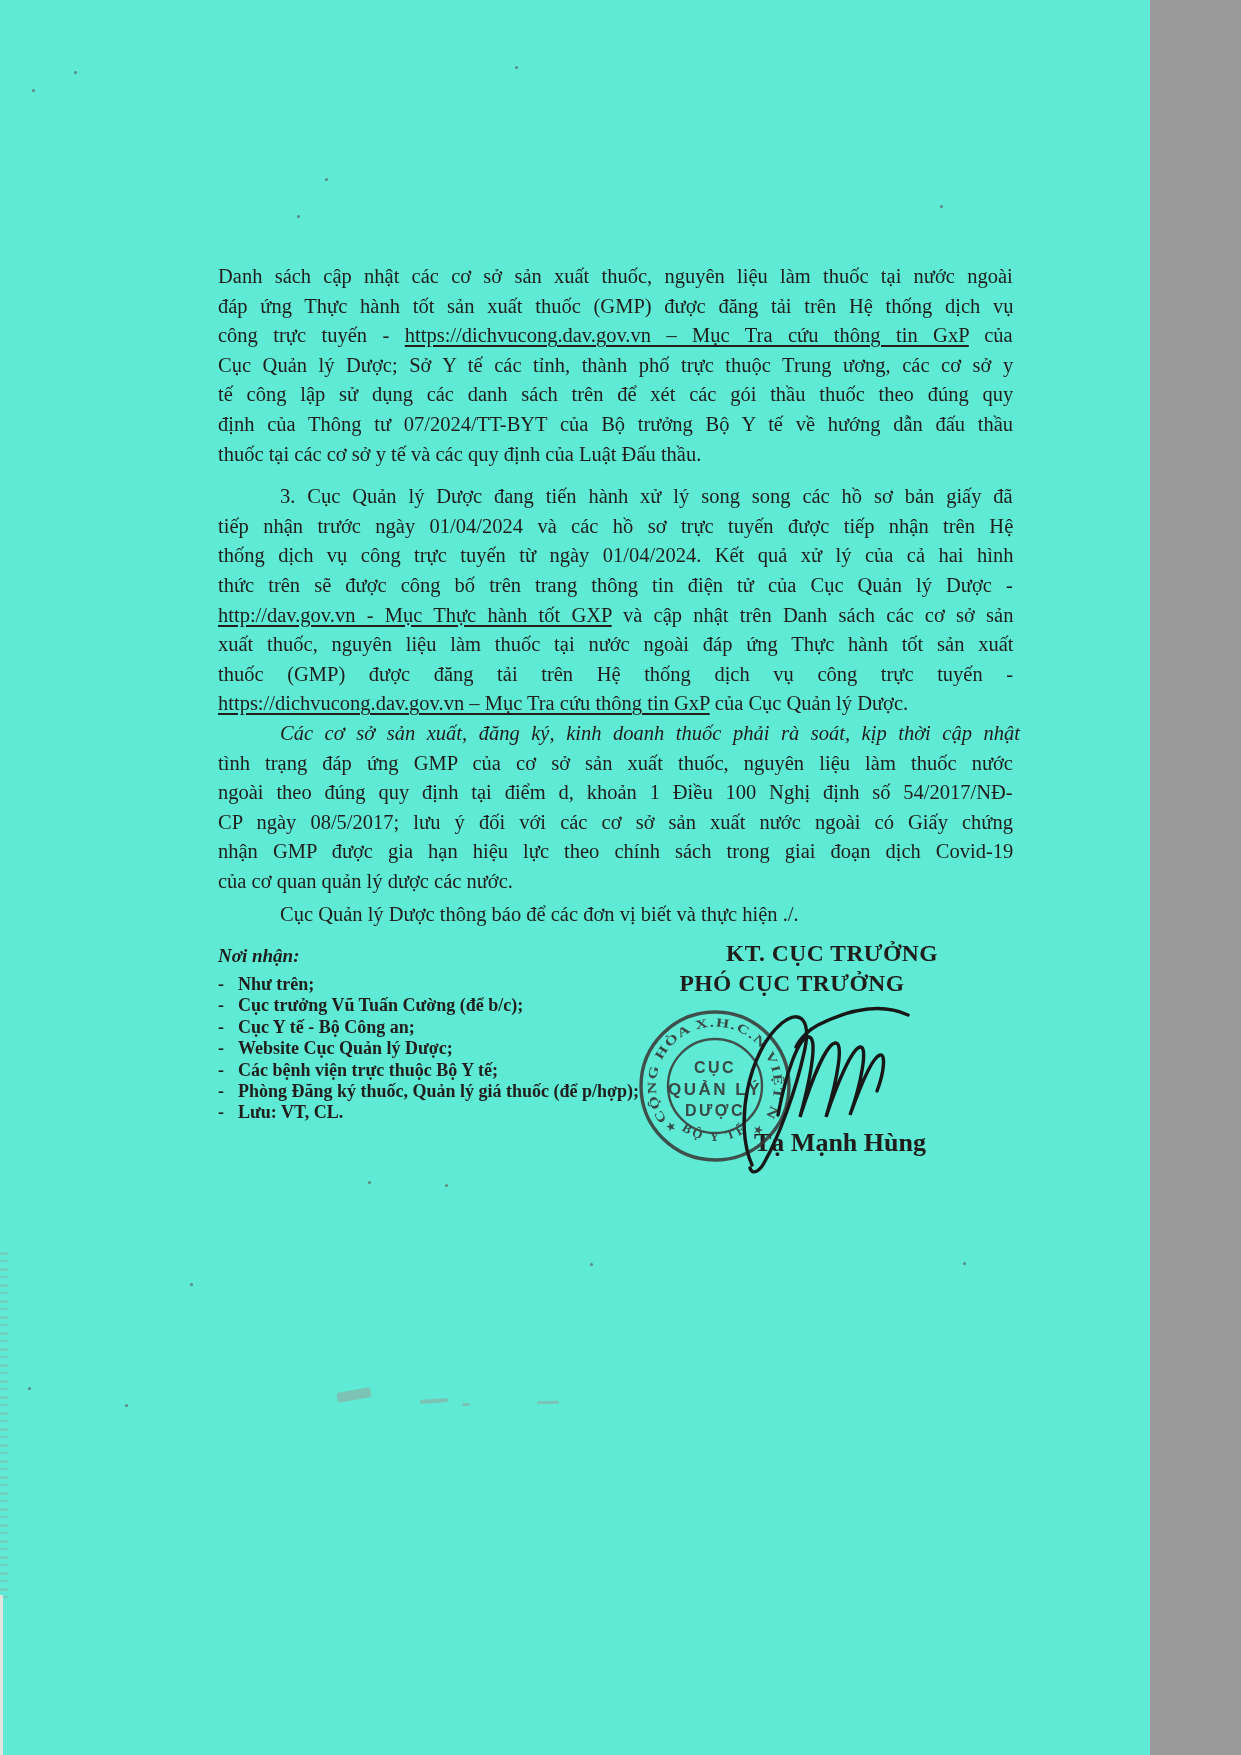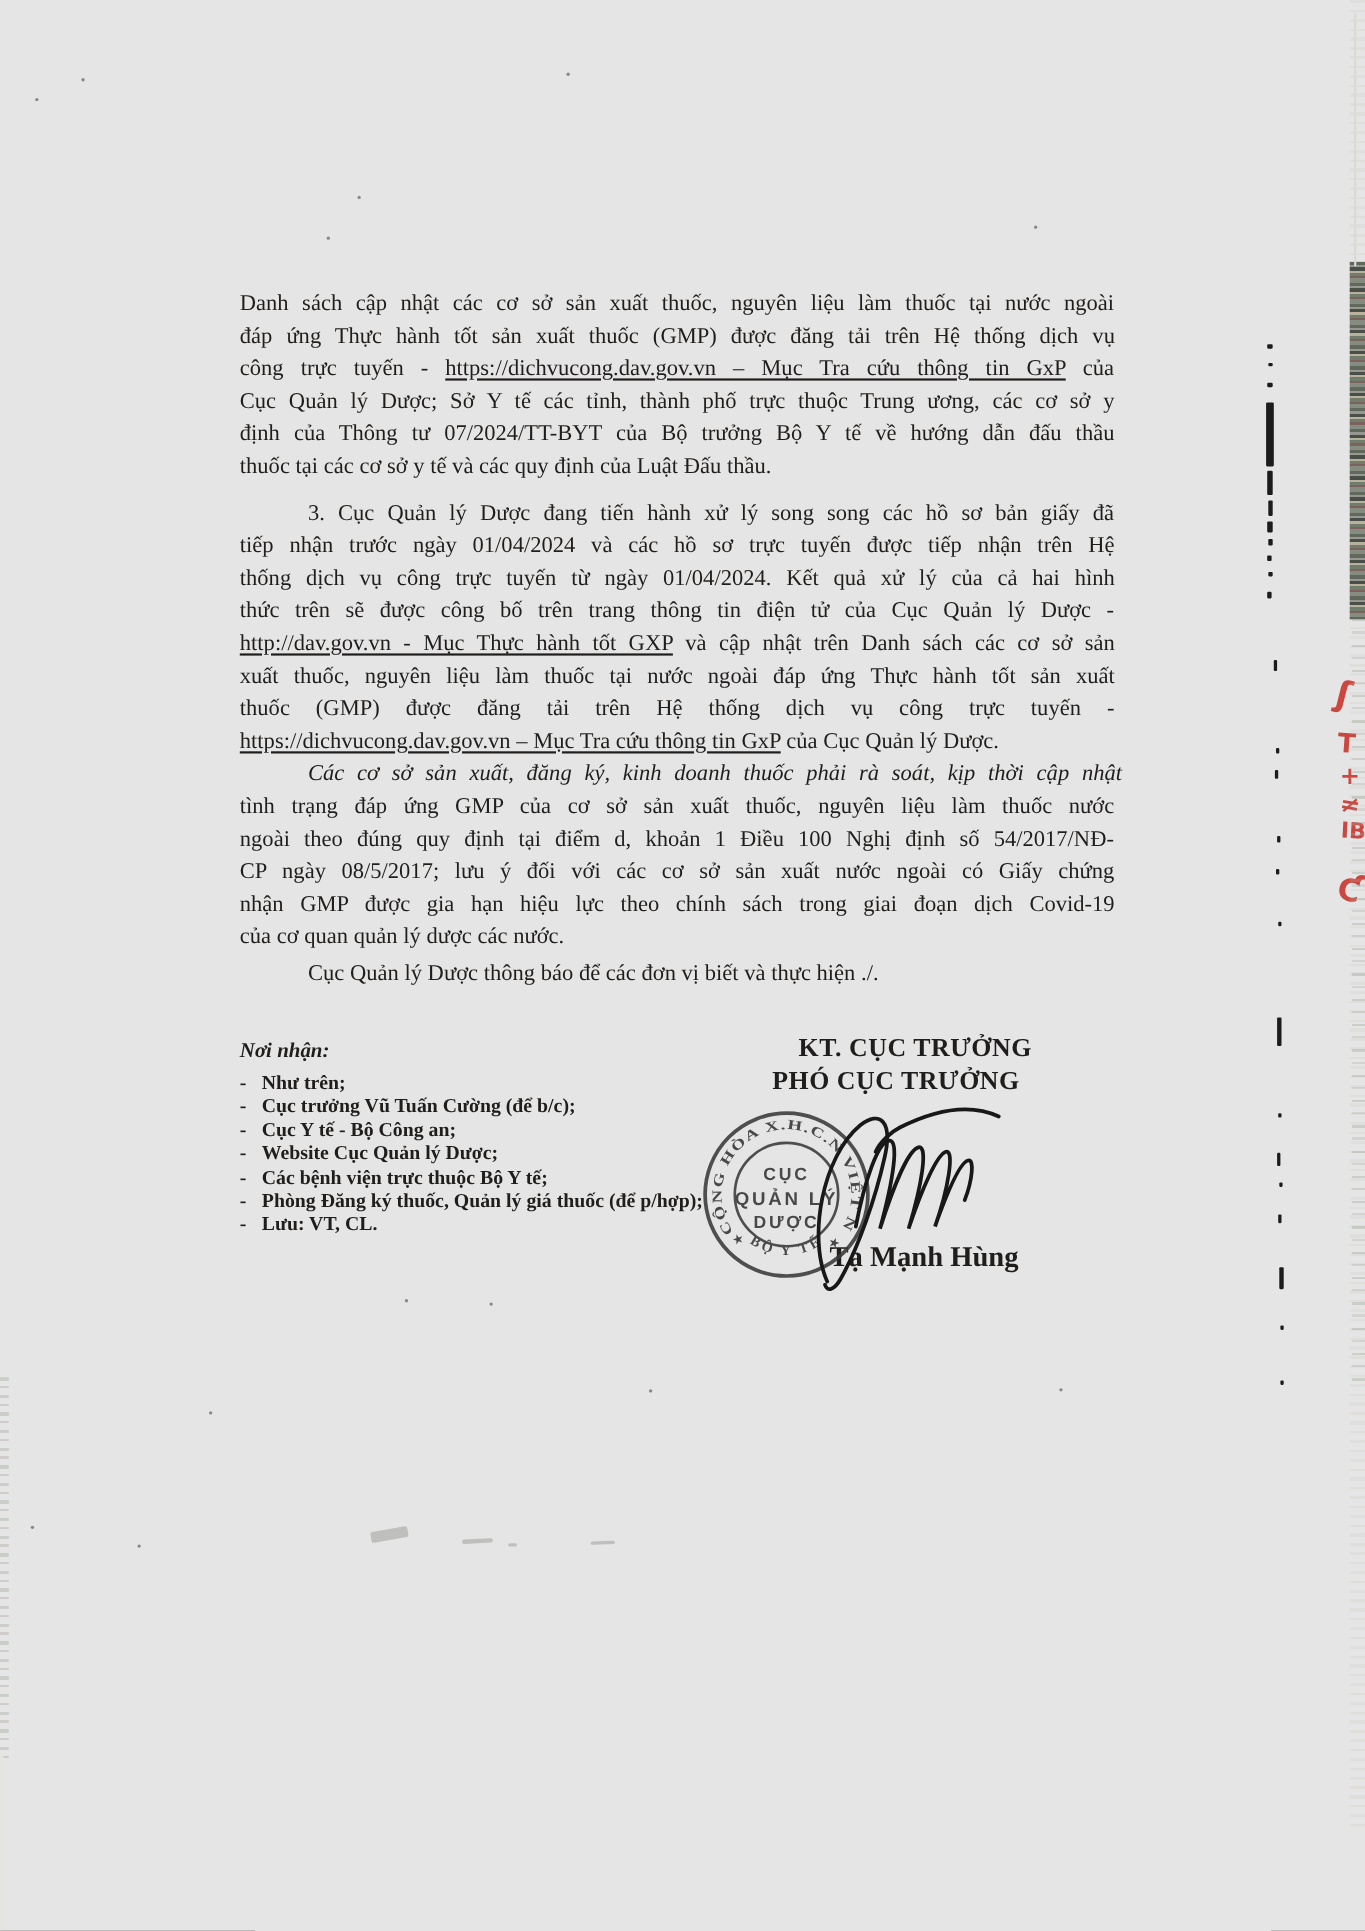--- a/index.html
+++ b/index.html
@@ -1,39 +1,39 @@
 <!DOCTYPE html>
 <html><head>
 <meta charset="utf-8">
 <style>
   html,body{margin:0;padding:0;background:#9a9a9a;}
   .page{
-    position:relative; width:1241px; height:1755px;
-    background:#e5e5e5; overflow:hidden;
+    position:relative; width:1150px; height:1755px;
+    background:#5eead4; overflow:hidden;
     font-family:"Liberation Serif","DejaVu Serif",serif;
     color:#201e1c;
   }
   
   .doc-body{position:absolute; left:218px; top:262px; width:795px;}
   .para{margin:0;}
   .line{
     display:block; height:29.6px; line-height:29.6px;
     font-size:20.5px; white-space:nowrap; overflow:visible;
   }
   .line.indent{padding-left:62px;}
   .u{text-decoration:underline; text-underline-offset:3px; text-decoration-thickness:1.5px;}
   
   .recipients{position:absolute; left:218px; top:945px; width:430px;}
   .rcp-header{font-size:19px; font-weight:bold; font-style:italic; margin-bottom:7px;}
   .rcp{font-size:18px; line-height:21.4px; white-space:nowrap;font-weight:bold;}
   .rcp .dash{display:inline-block; width:20px;}
   
   .sig-title1{position:absolute; left:702px; top:940px; width:260px; text-align:center;
     font-size:23.5px; font-weight:bold; letter-spacing:.5px;}
-  .sig-title2{position:absolute; left:702px; top:970px; width:260px; 
+  .sig-title2{position:absolute; left:662px; top:970px; width:260px; text-align:center;
     font-size:23.5px; font-weight:bold; letter-spacing:.5px;}
   .sig-name{position:absolute; left:745px; top:1128px; width:190px; text-align:center;
     font-size:26px; font-weight:bold;}
   .stamp-svg{position:absolute; left:634px; top:1005px; opacity:.88;}
   .sign-svg{position:absolute; left:700px; top:995px;}
   
   .artifact{position:absolute;}
   .edge-strip-right{
     left:1227px; top:0; width:14px; height:1660px;
     background:repeating-linear-gradient(180deg,
@@ -69,20 +69,21 @@
 <body>
 
 <div class="page">
 
   <div class="doc-body">
       <div class="para" style="margin-top: 0px;">
         <div class="line" style="display: block; word-spacing: 7.13px;"><span>Danh sách cập nhật các cơ sở sản xuất thuốc, nguyên liệu làm thuốc tại nước ngoài</span></div>
         <div class="line" style="display: block; word-spacing: 7.63px;"><span>đáp ứng Thực hành tốt sản xuất thuốc (GMP) được đăng tải trên Hệ thống dịch vụ</span></div>
         <div class="line" style="display: block; word-spacing: 10.33px;"><span>công trực tuyến - </span><span class="u">https://dichvucong.dav.gov.vn – Mục Tra cứu thông tin GxP</span><span> của</span></div>
         <div class="line" style="display: block; word-spacing: 6.44px;"><span>Cục Quản lý Dược; Sở Y tế các tỉnh, thành phố trực thuộc Trung ương, các cơ sở y</span></div>
+        <div class="line" style="display: block; word-spacing: 8.65px;"><span>tế công lập sử dụng các danh sách trên để xét các gói thầu thuốc theo đúng quy</span></div>
         <div class="line" style="display: block; word-spacing: 7.6px;"><span>định của Thông tư 07/2024/TT-BYT của Bộ trưởng Bộ Y tế về hướng dẫn đấu thầu</span></div>
         <div class="line last" style="display: block;"><span>thuốc tại các cơ sở y tế và các quy định của Luật Đấu thầu.</span></div>
       </div>
       <div class="para" style="margin-top: 13px;">
         <div class="line indent" style="display: block; word-spacing: 6.76px;"><span>3. Cục Quản lý Dược đang tiến hành xử lý song song các hồ sơ bản giấy đã</span></div>
         <div class="line" style="display: block; word-spacing: 9.27px;"><span>tiếp nhận trước ngày 01/04/2024 và các hồ sơ trực tuyến được tiếp nhận trên Hệ</span></div>
         <div class="line" style="display: block; word-spacing: 8.31px;"><span>thống dịch vụ công trực tuyến từ ngày 01/04/2024. Kết quả xử lý của cả hai hình</span></div>
         <div class="line" style="display: block; word-spacing: 8.94px;"><span>thức trên sẽ được công bố trên trang thông tin điện tử của Cục Quản lý Dược -</span></div>
         <div class="line" style="display: block; word-spacing: 6.13px;"><span class="u">http://dav.gov.vn - Mục Thực hành tốt GXP</span><span> và cập nhật trên Danh sách các cơ sở sản</span></div>
         <div class="line" style="display: block; word-spacing: 8.67px;"><span>xuất thuốc, nguyên liệu làm thuốc tại nước ngoài đáp ứng Thực hành tốt sản xuất</span></div>

